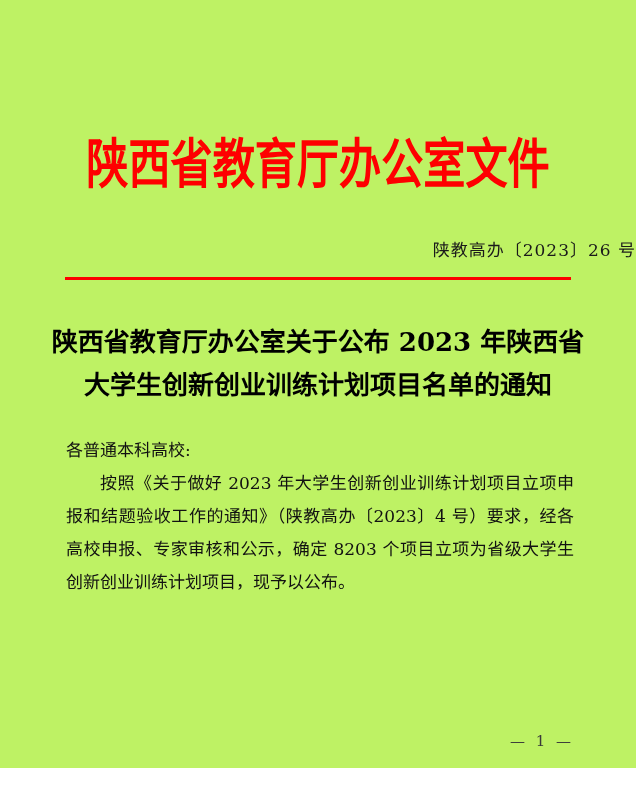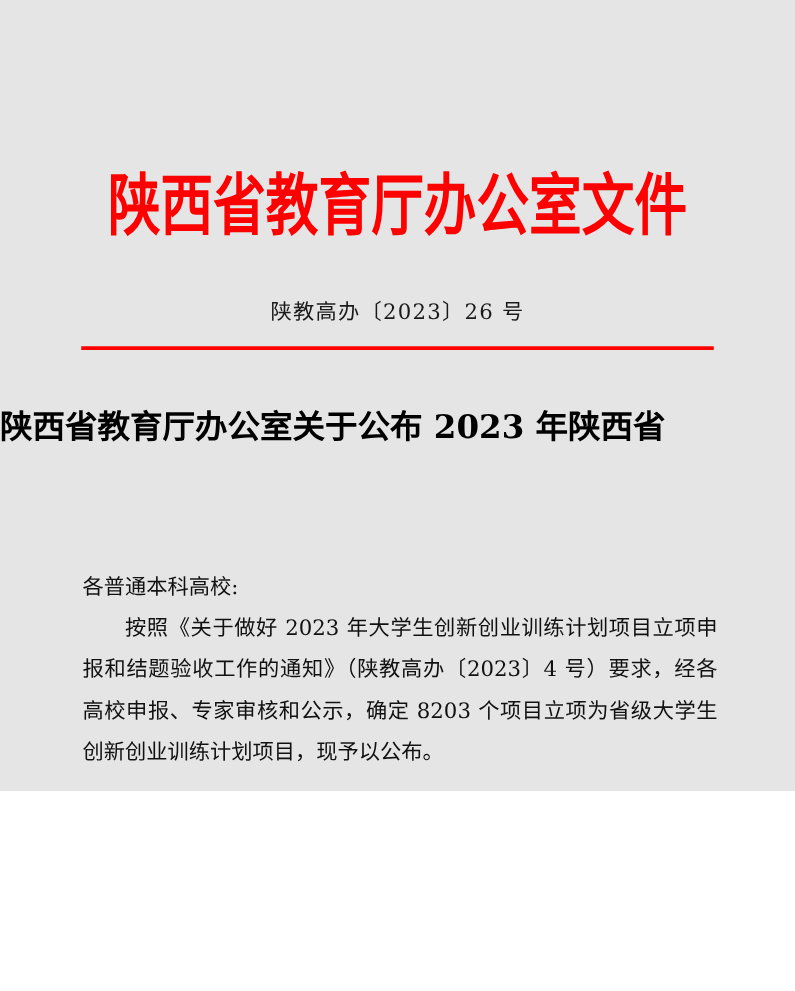--- a/index.html
+++ b/index.html
@@ -3,22 +3,22 @@
 <meta charset="utf-8">
 <style>
   html, body {
     margin: 0;
     padding: 0;
     background: #ffffff;
   }
   .page {
     position: relative;
     width: 636px;
-    height: 633px;
-    background: #e5e5e5;
+    height: 768px;
+    background: #bef264;
     overflow: hidden;
     font-family: "DejaVu Serif", serif;
     color: #000000;
   }
   
   .red-header {
     position: absolute;
     top: 133px;
     left: 0;
     width: 636px;
@@ -31,21 +31,21 @@
     transform: scaleX(0.78);
     transform-origin: 50% 50%;
     letter-spacing: 0px;
   }
   
   .doc-number {
     position: absolute;
     top: 238px;
     left: 0;
     width: 636px;
-    text-align: center;
+    text-align: right;
     font-size: 17px;
     line-height: 24px;
     color: #1a1a1a;
     letter-spacing: 1px;
   }
   
   .red-line {
     position: absolute;
     top: 277px;
     left: 65px;
@@ -56,42 +56,41 @@
     margin: 0;
     padding: 0;
   }
   
   .doc-title {
     position: absolute;
     top: 321px;
     left: 0;
     width: 636px;
     margin: 0;
-    text-align: left;
+    text-align: center;
     font-size: 26px;
     font-weight: bold;
     line-height: 43px;
     color: #000000;
   }
   .doc-title .title-line {
     display: block;
     white-space: nowrap;
   }
   
   .body-block {
     position: absolute;
     top: 434px;
     left: 66px;
     width: 508px;
     font-size: 17px;
     line-height: 33px;
     color: #111111;
     text-align: justify;
     text-justify: inter-ideograph;
-    margin-top: 20px;
   }
   .salutation {
     margin: 0;
   }
   .para {
     margin: 0;
     text-indent: 2em;
   }
   
   .footer-pagenum {
@@ -111,20 +110,21 @@
 <div class="page">
 
   <div class="red-header">陕西省教育厅办公室文件</div>
 
   <div class="doc-number">陕教高办〔2023〕26 号</div>
 
   <hr class="red-line">
 
   <h1 class="doc-title">
     <span class="title-line">陕西省教育厅办公室关于公布 2023 年陕西省</span>
+    <span class="title-line">大学生创新创业训练计划项目名单的通知</span>
   </h1>
 
   <div class="body-block">
     <p class="salutation">各普通本科高校:</p>
     <p class="para">按照《关于做好 2023 年大学生创新创业训练计划项目立项申报和结题验收工作的通知》（陕教高办〔2023〕4 号）要求，经各高校申报、专家审核和公示，确定 8203 个项目立项为省级大学生创新创业训练计划项目，现予以公布。</p>
   </div>
 
   <div class="footer-pagenum">— 1 —</div>
 
 </div>

